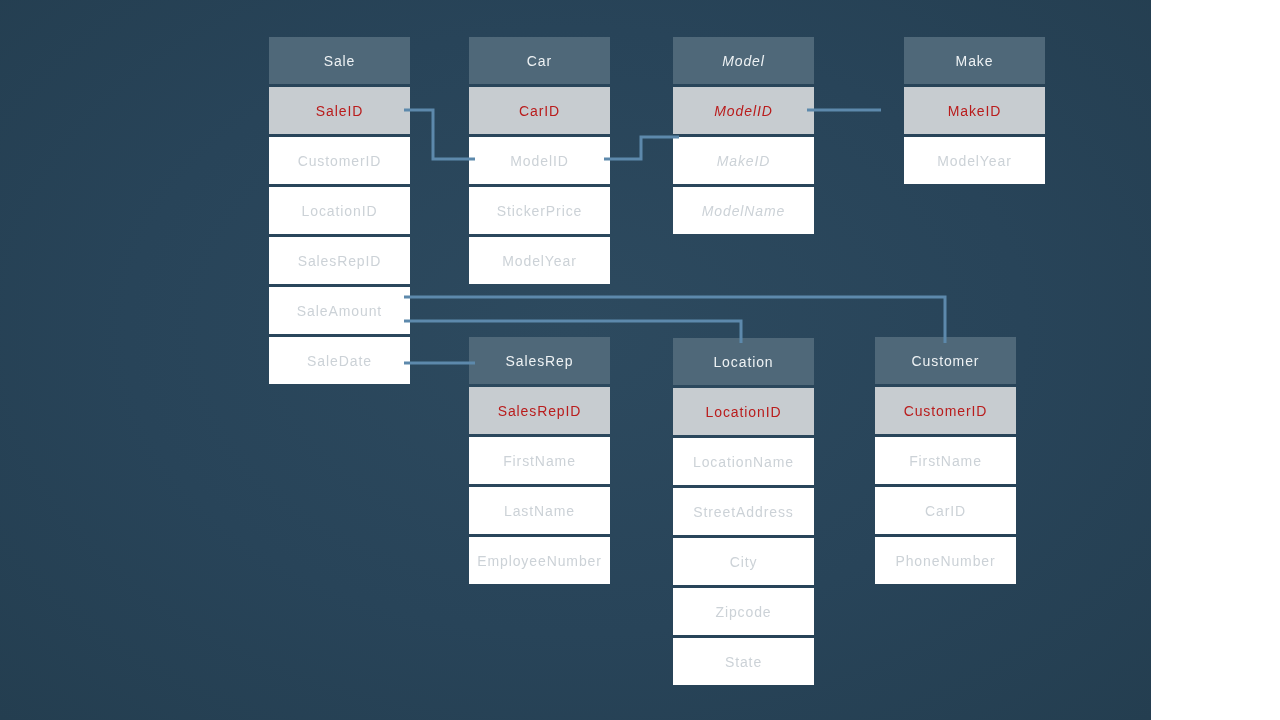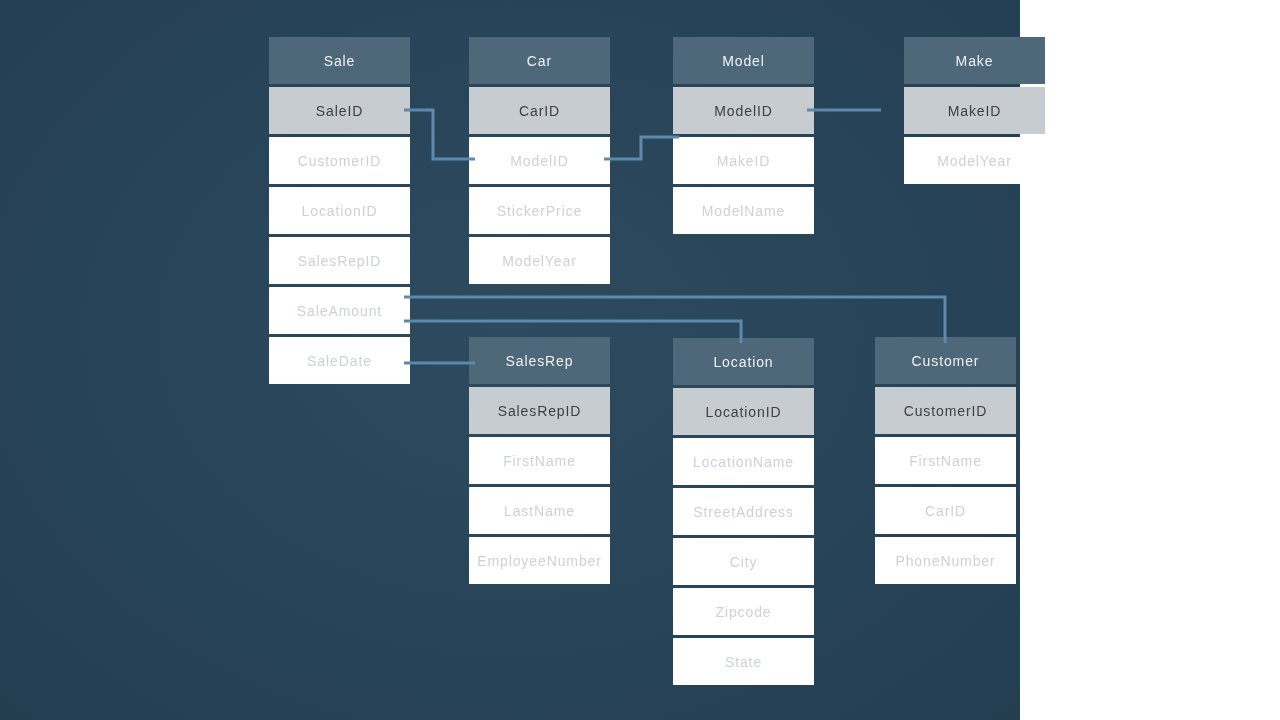--- a/index.html
+++ b/index.html
@@ -1,33 +1,33 @@
 <!DOCTYPE html>
 <html><head>
 <meta charset="utf-8">
 <style>
   html, body { margin: 0; padding: 0; }
   body {
     width: 1280px; height: 720px; overflow: hidden;
     font-family: "Liberation Sans", sans-serif;
   }
   #stage {
-    position: relative; width: 1020px; height: 720px;
+    position: relative; width: 1151px; height: 720px;
     background: radial-gradient(ellipse at 50% 46%, #2d4a5f 0%, #284459 55%, #243e50 100%);
   }
   #tables { position: absolute; left: 0; top: 0; z-index: 1; }
   .tbl { position: absolute; }
   .row {
     width: 141px; height: 47px; margin-bottom: 3px;
     display: flex; align-items: center; justify-content: center;
     font-size: 14px; font-weight: 400; letter-spacing: 0.9px;
     white-space: nowrap;
   }
   .row.thead  { background: #4f6879; color: #eef2f4; }
-  .row.key    { background: #c7ccd0; color: #404040; }
+  .row.key    { background: #c7ccd0; color: #b91c1c; }
   .row.field  { background: #ffffff; color: #ccd2d7; }
   #lines {
     position: absolute; left: 0; top: 0; z-index: 2;
     pointer-events: none;
   }
 </style>
 </head>
 <body>
 
 <div id="stage">
@@ -41,21 +41,21 @@
         <div class="row field">SaleAmount</div>
         <div class="row field">SaleDate</div>
       </div>
       <div class="tbl" style="left: 469px; top: 37px;">
         <div class="row thead">Car</div>
         <div class="row key">CarID</div>
         <div class="row field">ModelID</div>
         <div class="row field">StickerPrice</div>
         <div class="row field">ModelYear</div>
       </div>
-      <div class="tbl" style="left: 673px; top: 37px;">
+      <div class="tbl" style="left: 673px; top: 37px; font-style: italic;">
         <div class="row thead">Model</div>
         <div class="row key">ModelID</div>
         <div class="row field">MakeID</div>
         <div class="row field">ModelName</div>
       </div>
       <div class="tbl" style="left: 904px; top: 37px;">
         <div class="row thead">Make</div>
         <div class="row key">MakeID</div>
         <div class="row field">ModelYear</div>
       </div>

